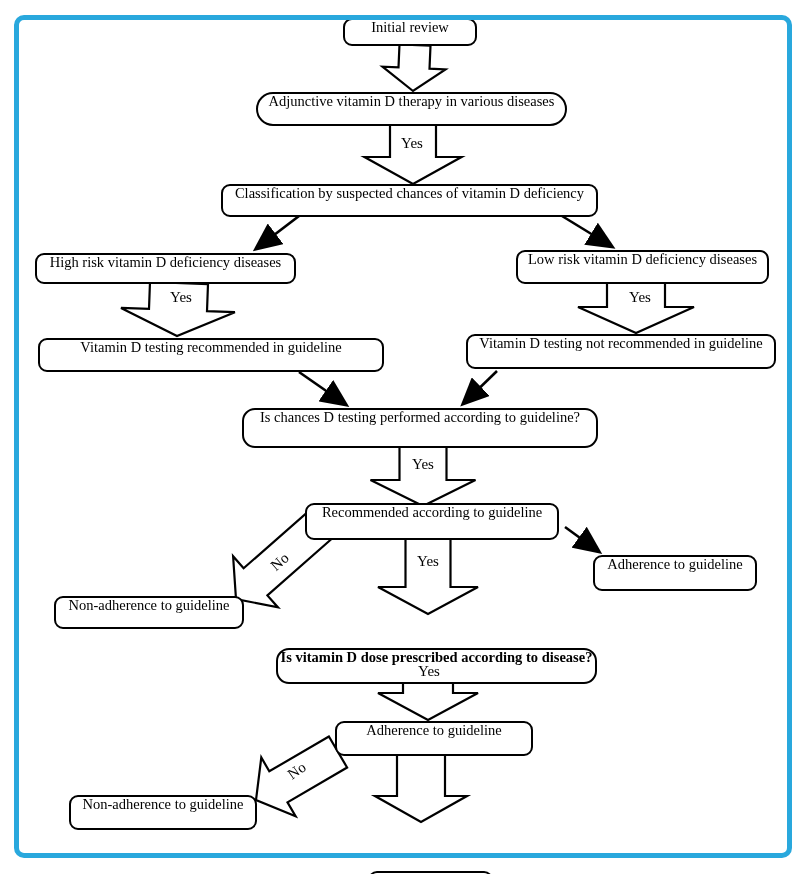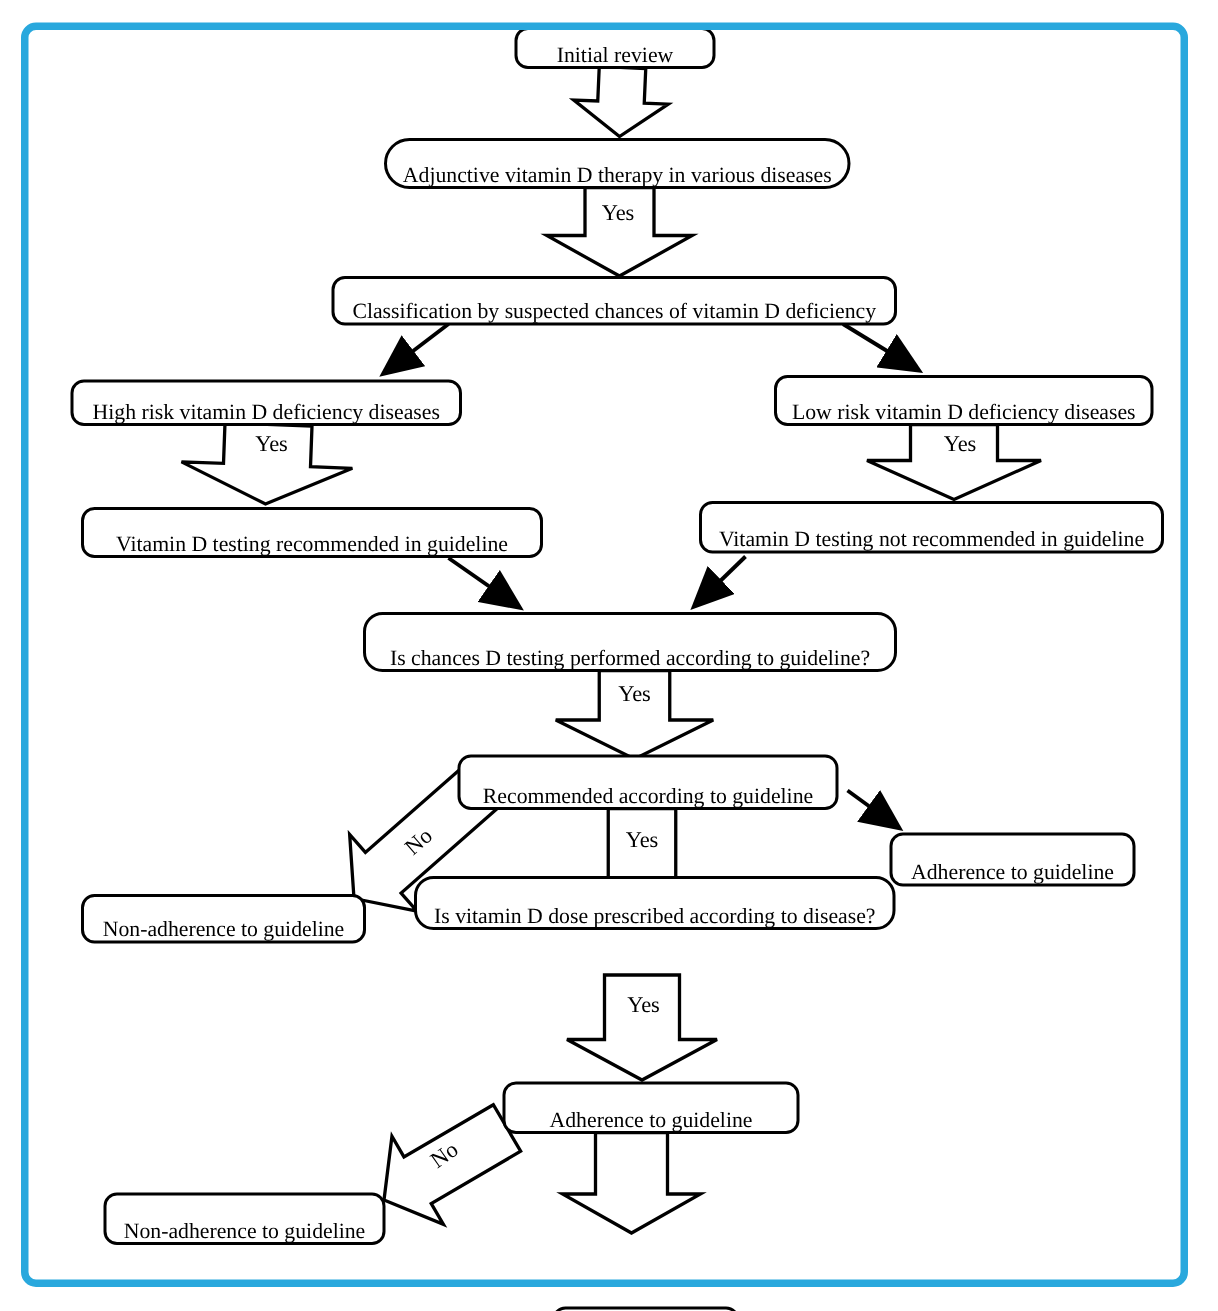--- a/index.html
+++ b/index.html
@@ -12,21 +12,21 @@
     position:absolute;left:14px;top:15px;width:778px;height:843px;
     border:5px solid #29a8dd;border-radius:10px;box-sizing:border-box;
     background:transparent;
   }
   svg.arrows{position:absolute;left:0;top:0;width:812px;height:874px;}
   .block-arrow{fill:#ffffff;stroke:#000000;stroke-width:2.2;stroke-linejoin:miter;}
   .thin-arrow{stroke:#000000;stroke-width:2.6;fill:none;}
   .node{
     position:absolute;box-sizing:border-box;background:#ffffff;
     border:2px solid #000000;border-radius:9px;
-    display:flex;align-items:flex-end;justify-content:center;
+    display:flex;align-items:flex-start;justify-content:center;
     font-size:14.5px;line-height:1;text-align:center;white-space:nowrap;
   }
   .node.q{border-radius:13px;}
   .edge-label{
     position:absolute;font-size:15px;line-height:1;
     transform:translate(-50%,-50%);
   }
   .edge-label.rot41{transform:translate(-50%,-50%) rotate(-41deg);}
   .edge-label.rot35{transform:translate(-50%,-50%) rotate(-35deg);}
 </style>
@@ -63,29 +63,29 @@
   </div>
 
   <div class="node" style="left:256px;top:92px;width:311px;height:34px;border-radius:17px;">
     <span>Adjunctive vitamin D therapy in various diseases</span>
   </div>
 
   <div class="node" style="left:221px;top:184px;width:377px;height:33px;">
     <span>Classification by suspected chances of vitamin D deficiency</span>
   </div>
 
-  <div class="node" style="left:35px;top:253px;width:261px;height:31px;margin-left:12px;">
+  <div class="node" style="left:35px;top:253px;width:261px;height:31px;">
     <span>High risk vitamin D deficiency diseases</span>
   </div>
 
   <div class="node" style="left:516px;top:250px;width:253px;height:34px;">
     <span>Low risk vitamin D deficiency diseases</span>
   </div>
 
-  <div class="node" style="left:38px;top:338px;width:308px;height:34px;margin-left:16px;">
+  <div class="node" style="left:38px;top:338px;width:346px;height:34px;">
     <span>Vitamin D testing recommended in guideline</span>
   </div>
 
   <div class="node" style="left:466px;top:334px;width:310px;height:35px;">
     <span>Vitamin D testing not recommended in guideline</span>
   </div>
 
   <div class="node q" style="left:242px;top:408px;width:356px;height:40px;">
     <span>Is chances D testing performed according to guideline?</span>
   </div>
@@ -95,21 +95,21 @@
   </div>
 
   <div class="node" style="left:593px;top:555px;width:164px;height:36px;">
     <span>Adherence to guideline</span>
   </div>
 
   <div class="node" style="left:54px;top:596px;width:190px;height:33px;">
     <span>Non-adherence to guideline</span>
   </div>
 
-  <div class="node q" style="left:276px;top:584px;width:321px;height:36px;">
+  <div class="node q" style="left:276px;top:648px;width:321px;height:36px;font-weight:bold;">
     <span>Is vitamin D dose prescribed according to disease?</span>
   </div>
 
   <div class="node" style="left:335px;top:721px;width:198px;height:35px;">
     <span>Adherence to guideline</span>
   </div>
 
   <div class="node" style="left:69px;top:795px;width:188px;height:35px;">
     <span>Non-adherence to guideline</span>
   </div>

